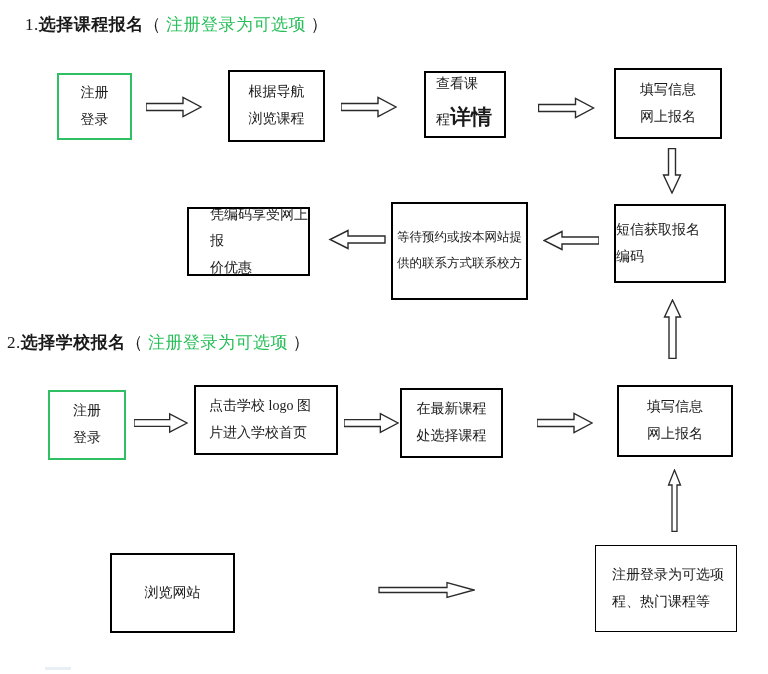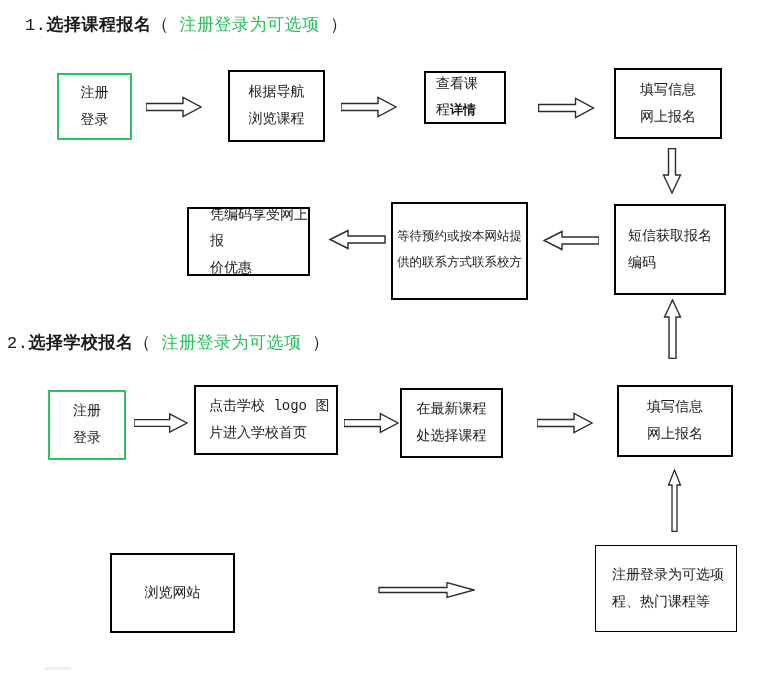--- a/index.html
+++ b/index.html
@@ -1,20 +1,20 @@
 <!DOCTYPE html>
 <html><head>
 <meta charset="utf-8">
 <style>
   html,body{margin:0;padding:0;background:#ffffff;}
   #canvas{
     position:relative;
     width:768px;height:674px;
     background:#ffffff;
-    font-family:Liberation Mono, monospace;
+    font-family:Liberation Serif, serif;
     color:#1a1a1a;
     overflow:hidden;
   }
   .heading{
     position:absolute;
     font-size:17px;
     letter-spacing:0.5px;
     white-space:nowrap;
   }
   .hnum{font-weight:normal;}
@@ -30,21 +30,21 @@
     align-items:center;
     justify-content:center;
     box-sizing:border-box;
     font-size:14px;
     line-height:1.9;
   }
   .box.green{border-color:#2fc064;}
   .box.left{justify-content:flex-start;text-align:left;}
   .box.small{font-size:12.5px;line-height:2.05;}
   .btxt{white-space:pre-line;}
-  .bold-part{font-weight:bold;font-size:13px;}
+  .bold-part{font-weight:bold;font-size:21px;}
   .arrow{position:absolute;}
   .arrow svg{display:block;width:100%;height:100%;}
   .artifact{
     position:absolute;
     background:#e9eff6;
   }
 </style>
 </head>
 <body>
 
@@ -69,21 +69,21 @@
     <span class="btxt">根据导航
 浏览课程</span>
   </div>
 
   <div class="arrow" style="left:341px;top:96px;width:56px;height:22px;">
     <svg viewBox="0 0 56 22">
         <polygon points="0,7.5 37,7.5 37,1.5 55,11 37,20.5 37,14.5 0,14.5" fill="#ffffff" stroke="#2b2b2b" stroke-width="1.4"></polygon>
       </svg>
   </div>
 
-  <div class="box left" style="left:424px;top:71px;width:82px;height:53px;padding-left:10px;">
+  <div class="box left" style="left:424px;top:71px;width:82px;height:67px;padding-left:10px;">
     <span class="btxt"><span>查看课
 程</span><span class="bold-part">详情</span></span>
   </div>
 
   <div class="arrow" style="left:538px;top:97px;width:57px;height:22px;">
     <svg viewBox="0 0 56 22">
         <polygon points="0,7.5 37,7.5 37,1.5 55,11 37,20.5 37,14.5 0,14.5" fill="#ffffff" stroke="#2b2b2b" stroke-width="1.4"></polygon>
       </svg>
   </div>
 
@@ -91,21 +91,21 @@
     <span class="btxt">填写信息
 网上报名</span>
   </div>
 
   <div class="arrow" style="left:662px;top:148px;width:20px;height:46px;">
     <svg viewBox="0 0 20 46">
         <polygon points="6.5,0.5 6.5,27 1.5,27 10,45 18.5,27 13.5,27 13.5,0.5" fill="#ffffff" stroke="#2b2b2b" stroke-width="1.4"></polygon>
       </svg>
   </div>
 
-  <div class="box left" style="left:614px;top:204px;width:112px;height:91px;padding-left:12px;">
+  <div class="box left" style="left:614px;top:204px;width:112px;height:79px;">
     <span class="btxt">短信获取报名
 编码</span>
   </div>
 
   <div class="arrow" style="left:543px;top:230px;width:56px;height:21px;">
     <svg viewBox="0 0 56 21">
         <polygon points="56,7 19,7 19,1.5 1,10.5 19,19.5 19,14 56,14" fill="#ffffff" stroke="#2b2b2b" stroke-width="1.4"></polygon>
       </svg>
   </div>
 

